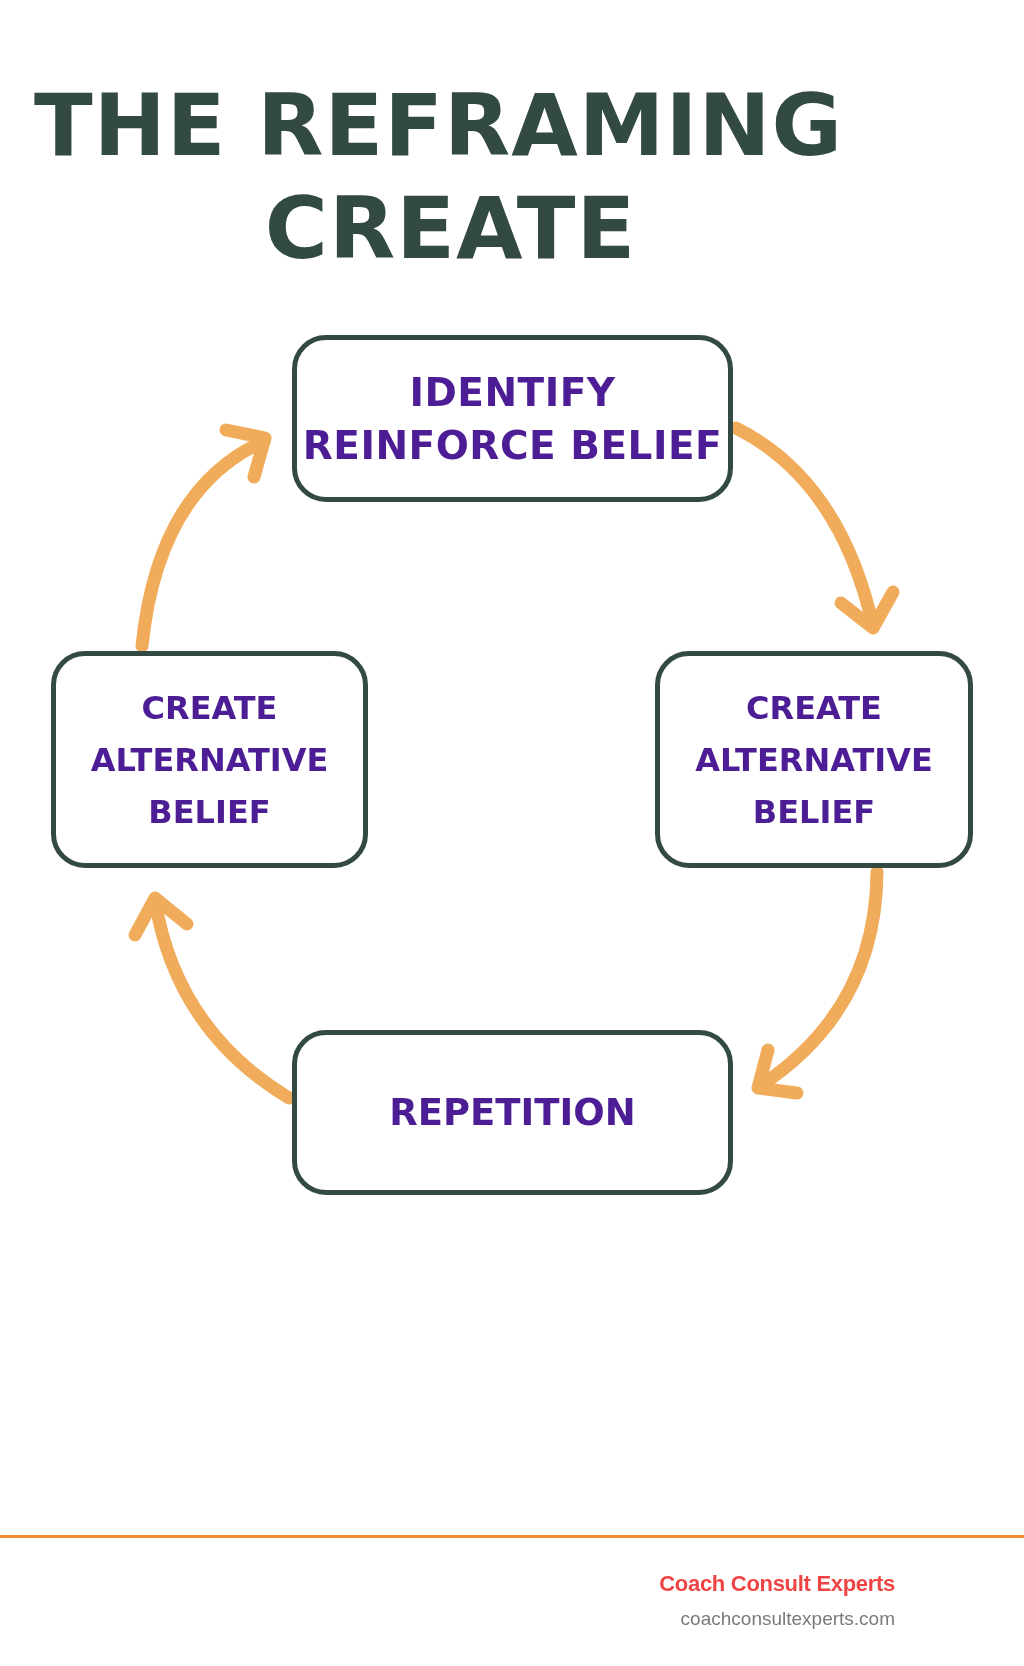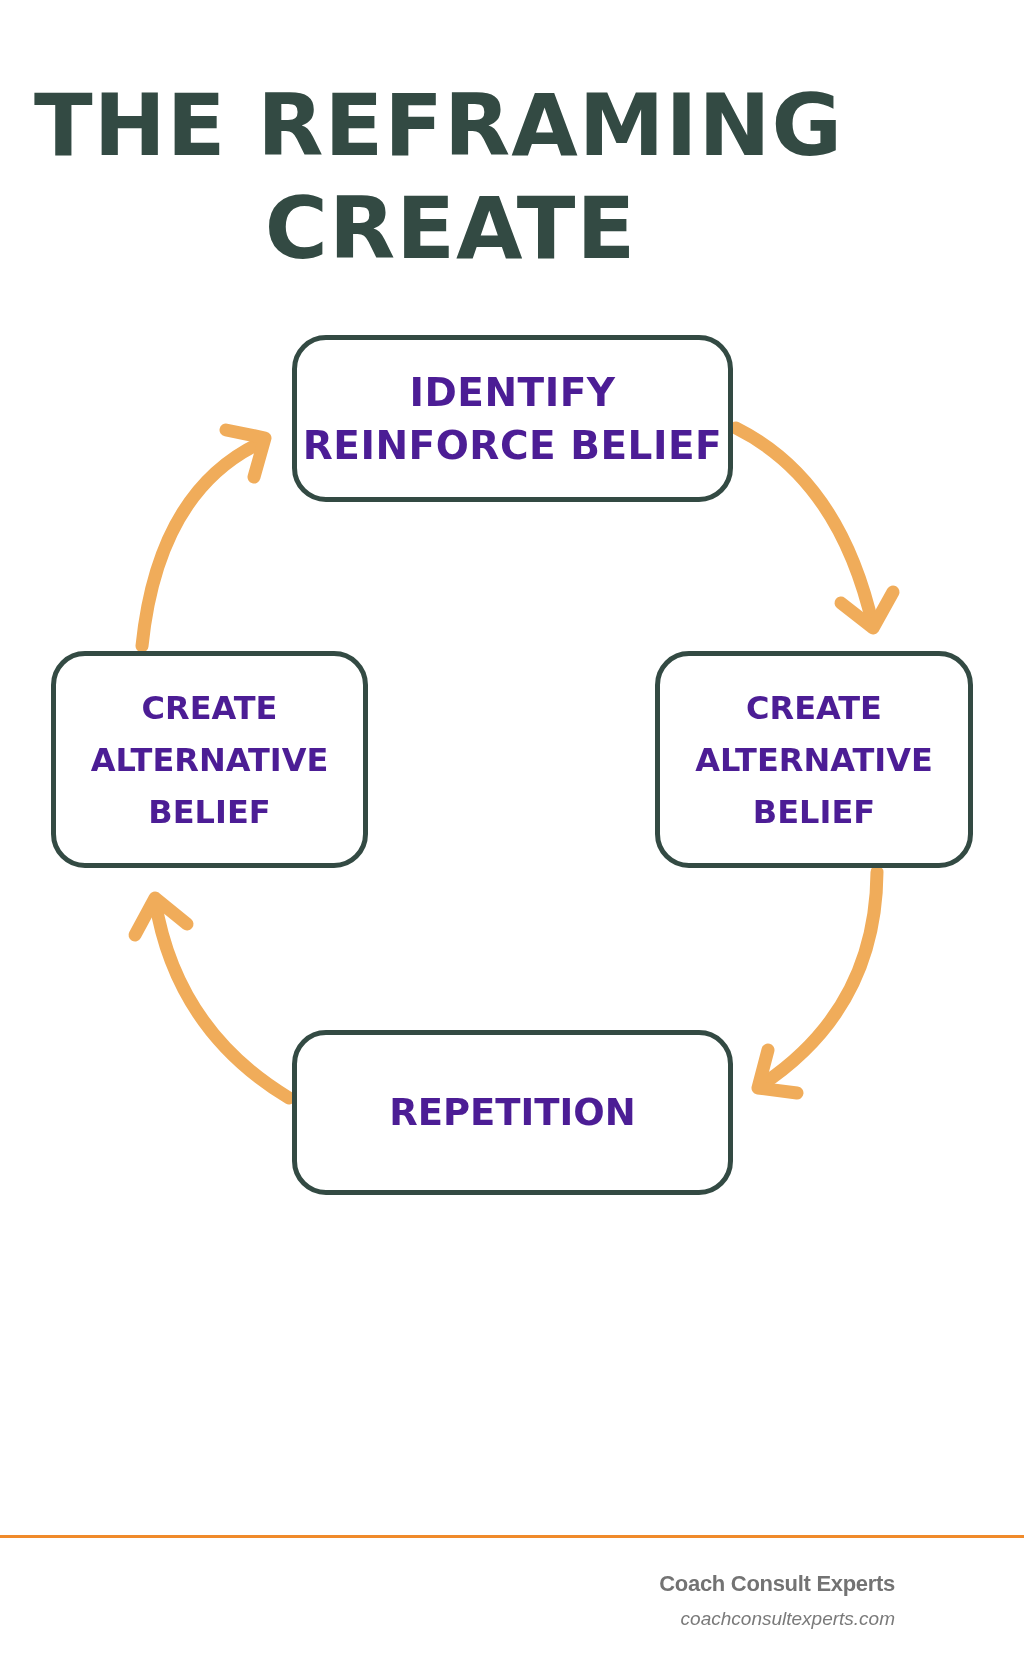--- a/index.html
+++ b/index.html
@@ -67,34 +67,33 @@
       left: 0;
       top: 1535px;
       width: 1024px;
       height: 3px;
       background: #f08a2a;
     }
     .footer-brand {
       position: absolute;
       right: 129px;
       top: 1571px;
-      color: #737373;
+      color: #ef4444;
       font-family: "Liberation Sans", sans-serif;
       font-weight: bold;
       font-size: 22px;
       letter-spacing: -0.3px;
     }
     .footer-url {
       position: absolute;
       right: 129px;
       top: 1608px;
       color: #7a7a7a;
       font-family: "Liberation Sans", sans-serif;
       font-size: 19px;
-      font-style: italic;
     }
   </style>
 </head>
 <body>
 
 <h1 class="title">
   <span class="line1">THE REFRAMING</span>
   <span class="line2">CREATE</span>
 </h1>
 

